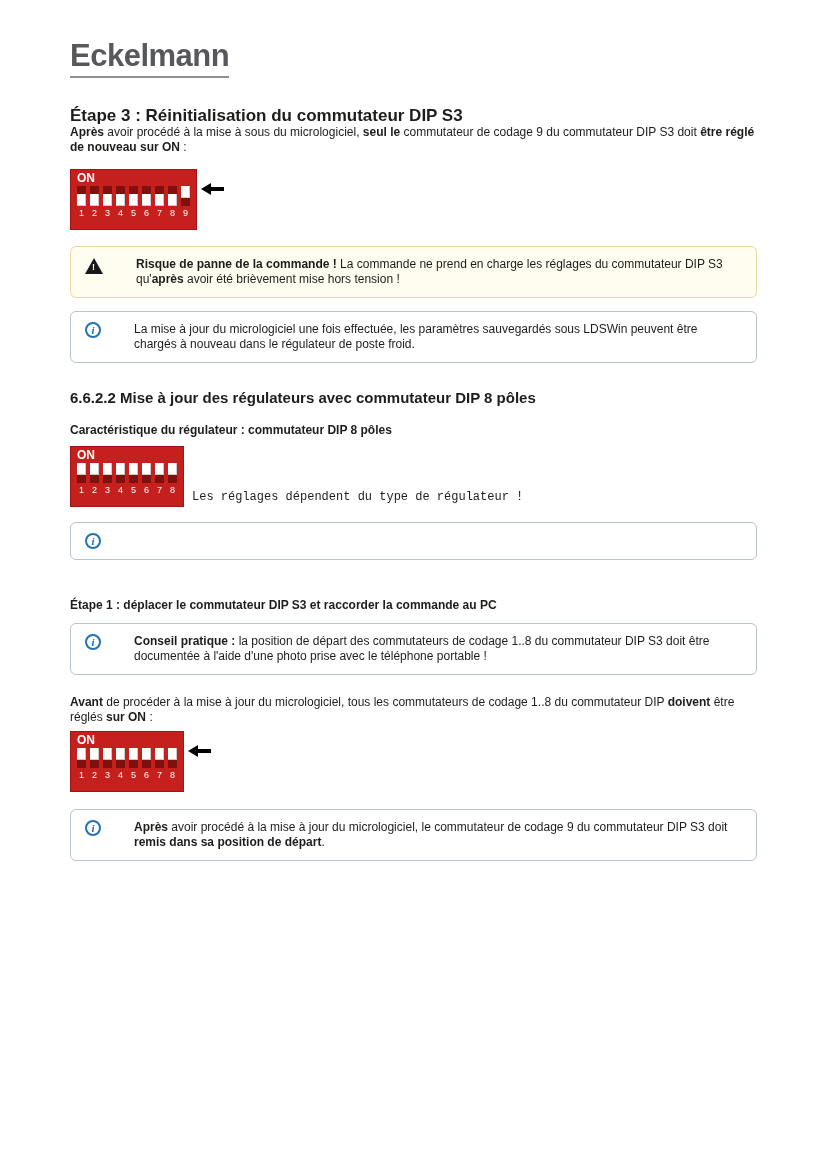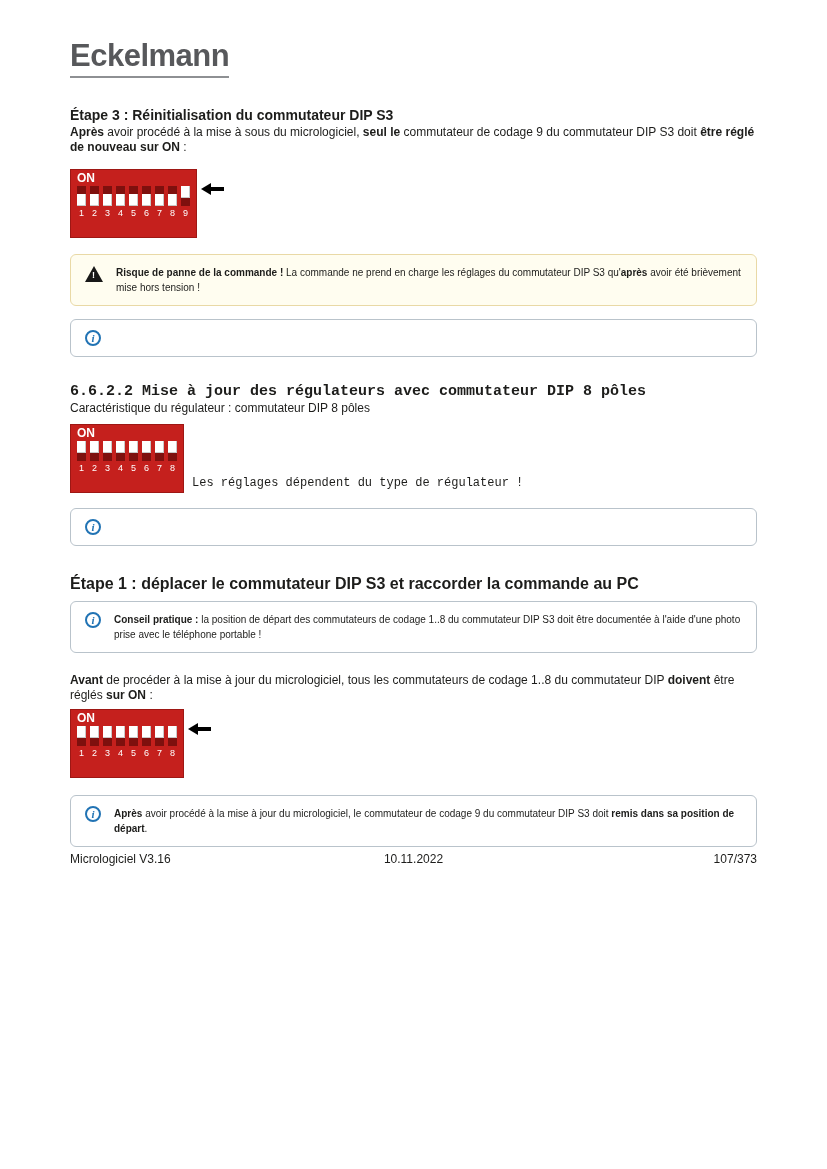--- a/index.html
+++ b/index.html
@@ -11,52 +11,52 @@
   html,body{background:#fff;}
   body{font-family:"Liberation Sans",sans-serif;color:var(--text);}
   .page{position:relative;width:827px;height:898px;background:#fff;padding:40px 70px 0 70px;overflow:hidden;}
 
   
   .logo{display:inline-block;margin-bottom:30px;}
   .logo-text{font-size:31px;font-weight:700;color:var(--logo-gray);letter-spacing:-0.5px;line-height:1;}
   .logo-underline{height:2px;background:#8e9093;margin-top:5px;}
 
   
-  .h-bold{font-size:14px;font-weight:700;line-height:15px;margin-top:0;}
+  .h-bold{font-size:17px;font-weight:700;line-height:15px;margin-top:0;}
   .para{font-size:12px;line-height:15px;margin-top:2px;}
   .b{font-weight:700;}
   .link{color:var(--link-blue);text-decoration:none;cursor:pointer;}
-  .section{font-size:15px;font-weight:700;line-height:18px;margin-top:26px;font-family:Liberation Mono, monospace;}
-  .feature{font-size:12px;font-weight:400;line-height:15px;}
-  .step-heading{font-size:16px;font-weight:700;line-height:15px;margin-top:30px;}
+  .section{font-size:15px;font-weight:700;line-height:18px;margin-top:26px;}
+  .feature{font-size:12px;font-weight:700;line-height:15px;margin-top:16px;}
+  .step-heading{font-size:12px;font-weight:700;line-height:15px;margin-top:38px;}
 
   
   .dip{display:flex;align-items:flex-start;}
   .dip.mt1{margin-top:14px;}
   .dip.mt3{margin-top:6px;}
-  .dip-body{background:var(--dip-red);border:1px solid #9e1714;padding:2px 6px 19px 6px;display:inline-block;}
+  .dip-body{background:var(--dip-red);border:1px solid #9e1714;padding:2px 6px 11px 6px;display:inline-block;}
   .dip-on{color:#fff;font-weight:700;font-size:12px;line-height:13px;}
   .dip-row{display:flex;gap:4px;height:20px;margin-top:1px;}
   .dip-slot{width:9px;background:var(--dip-slot);position:relative;}
   .dip-handle{position:absolute;left:0;width:9px;height:12px;background:#fff;box-shadow:inset -1px -1px 0 #c9c9c9;}
   .dip-handle.up{top:0;}
   .dip-handle.down{bottom:0;}
   .dip-nums{display:flex;gap:4px;margin-top:2px;}
   .dip-nums span{width:9px;text-align:center;color:#fff;font-size:9px;line-height:10px;}
   .dip-arrow{display:flex;align-items:center;margin-left:4px;margin-top:14px;}
   .dip-arrow .tri{width:0;height:0;border-top:6px solid transparent;border-bottom:6px solid transparent;border-right:10px solid #000;}
   .dip-arrow .tail{width:13px;height:4px;background:#000;}
   .dip-with-caption{display:flex;align-items:flex-end;gap:8px;margin-top:8px;}
   .dip-caption{font-size:12px;line-height:15px;margin-bottom:2px;font-family:Liberation Mono, monospace;}
 
   
   .notebox{border:1px solid var(--box-border);border-radius:6px;background:#fff;
            padding:10px 14px;display:flex;gap:13px;align-items:flex-start;}
   .notebox.warning{background:var(--warning-bg);border-color:var(--warning-border);}
-  .note-text{font-size:10px;line-height:15px;flex:1;}
+  .note-text{font-size:12px;line-height:15px;flex:1;margin-left:20px;}
   .mt-warn{margin-top:16px;}
   .mt-info1{margin-top:13px;}
   .mt-info2{margin-top:15px;}
   .mt-info3{margin-top:10px;}
   .mt-info4{margin-top:17px;}
   .mt-para{margin-top:20px;}
 
   
   .info-icon{flex:0 0 auto;display:inline-block;width:16px;height:16px;border:2px solid var(--info-blue);
              border-radius:50%;text-align:center;margin-top:0;}
@@ -139,20 +139,21 @@
     <span class="warn-icon">
         <span class="warn-glyph">!</span>
       </span>
     <p class="note-text"><span class="b">Risque de panne de la commande !</span><span> La commande ne prend en charge les réglages du commutateur DIP S3 qu'</span><span class="b">après</span><span> avoir été brièvement mise hors tension !</span></p>
   </div>
 
   <div class="notebox mt-info1">
     <span class="info-icon">
         <span>i</span>
       </span>
+    <p class="note-text"><span> La mise à jour du micrologiciel une fois effectuée, les paramètres sauvegardés sous LDSWin peuvent être chargés à nouveau dans le régulateur de poste froid.</span></p>
   </div>
 
   <h2 class="section">6.6.2.2 Mise à jour des régulateurs avec commutateur DIP 8 pôles</h2>
 
   <h4 class="feature">Caractéristique du régulateur : commutateur DIP 8 pôles</h4>
 
   <div class="dip-with-caption">
     <div class="dip">
         <div class="dip-body">
           <div class="dip-on">ON</div>
@@ -260,19 +261,14 @@
       </div>
     </div>
 
   <div class="notebox mt-info4">
     <span class="info-icon">
         <span>i</span>
       </span>
     <p class="note-text"><span class="b">Après</span><span> avoir procédé à la mise à jour du micrologiciel, le commutateur de codage 9 du commutateur DIP S3 doit </span><span class="b">remis dans sa position de départ</span><span>.</span></p>
   </div>
 
-  <footer class="footer">
-    <span class="f-left">Micrologiciel V3.16</span>
-    <span class="f-center">10.11.2022</span>
-    <span class="f-right">107/373</span>
-  </footer>
 
 </div>
 
 </body></html>

